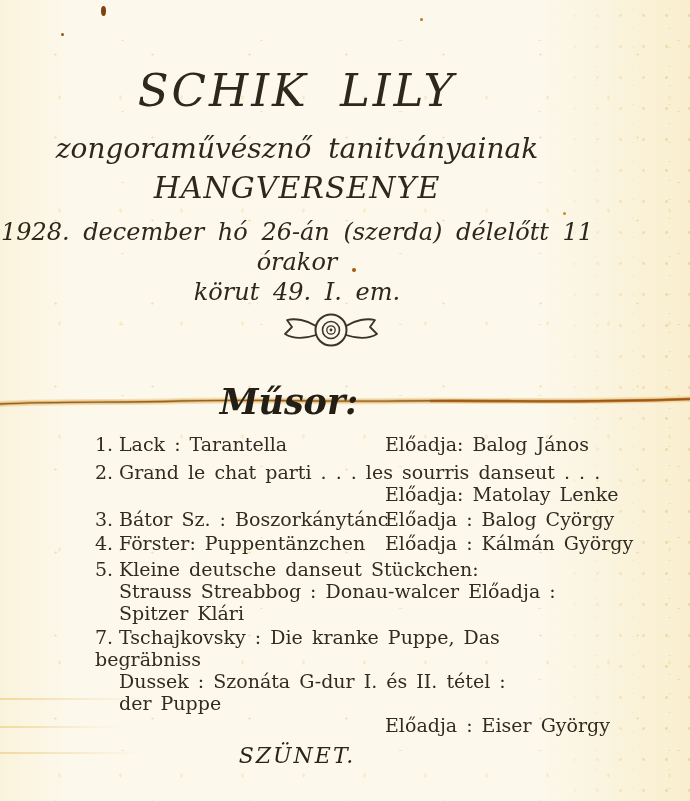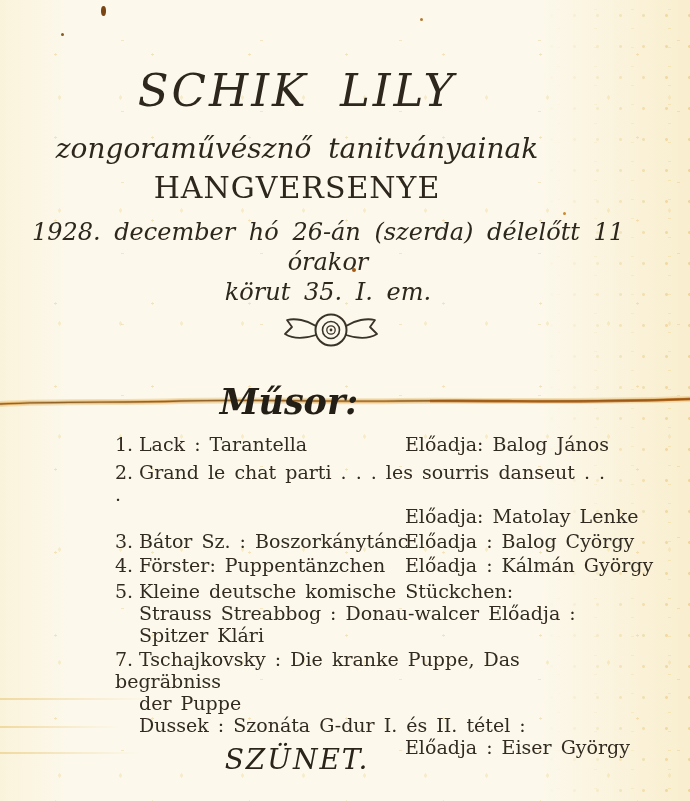--- a/index.html
+++ b/index.html
@@ -25,34 +25,34 @@
     background-image:
       radial-gradient(rgba(226,182,88,.45) 1px, transparent 1.5px),
       radial-gradient(rgba(238,206,118,.38) 1px, transparent 1.4px);
     background-size:23px 31px, 37px 19px;
     -webkit-mask-image:linear-gradient(to left,#000,transparent);
     mask-image:linear-gradient(to left,#000,transparent);
   }
   .center{position:absolute;left:0;width:594px;text-align:center;color:#2d271d;}
   .title{top:64px;font-size:45px;font-style:italic;letter-spacing:3px;word-spacing:14px;}
   .subtitle{top:132px;font-size:28px;font-style:italic;word-spacing:8px;}
-  .event{top:170px;font-size:30px;letter-spacing:1px;}
-  .dates{top:217px;font-size:24px;font-style:italic;line-height:30px;word-spacing:6px;padding-left:31px;}
+  .event{top:170px;font-size:30px;font-style:italic;letter-spacing:1px;}
+  .dates{top:217px;font-size:24px;font-style:italic;line-height:30px;word-spacing:6px;}
   .ornament{position:absolute;top:310px;left:0;width:690px;text-align:center;transform:translateX(-14px);}
   .crease{position:absolute;top:388px;left:0;width:690px;height:28px;}
   .musor{top:381px;font-size:35px;font-style:italic;font-weight:bold;transform:translateX(-8px);color:#241f16;}
   .program{position:absolute;top:433px;left:95px;width:512px;font-size:19px;line-height:22px;color:#322b21;word-spacing:3px;}
-  .row{position:relative;margin-left:20px;}
+  .row{position:relative;}
   .num{display:inline-block;width:24px;}
   .cont{padding-left:24px;}
   .perf{position:absolute;left:290px;top:0;white-space:nowrap;}
   .perf-line{position:relative;height:22px;}
   .perf-name{}
   .mb2{margin-bottom:2px;}.mb3{margin-bottom:3px;}.mb4{margin-bottom:4px;}.mb6{margin-bottom:6px;}
-  .szunet{top:743px;font-size:28px;font-style:italic;letter-spacing:2px;color:#2a241b;}
+  .szunet{top:743px;font-size:22px;font-style:italic;letter-spacing:2px;color:#2a241b;}
   .speck{position:absolute;border-radius:50%;}
   .streak{position:absolute;left:0;height:2px;background:linear-gradient(90deg,rgba(233,196,110,.55),rgba(233,196,110,0));}
 </style>
 </head>
 <body>
 
 <div class="paper"></div>
 <div class="speckle-right"></div>
 
 <div class="speck" style="left:101px;top:6px;width:5px;height:10px;background:#7a4413;"></div>
@@ -62,21 +62,21 @@
 <div class="speck" style="left:352px;top:268px;width:4px;height:4px;background:#a5590f;"></div>
 <div class="streak" style="top:698px;width:150px;"></div>
 <div class="streak" style="top:726px;width:120px;"></div>
 <div class="streak" style="top:752px;width:140px;"></div>
 
 <div class="center title">SCHIK LILY</div>
 <div class="center subtitle">zongoraművésznő tanitványainak</div>
 <div class="center event">HANGVERSENYE</div>
 <div class="center dates">
   <div>1928. december hó 26-án (szerda) délelőtt 11 órakor</div>
-  <div>körut 35. I. em.</div>
+  <div>körut 49. I. em.</div>
 </div>
 
 <div class="ornament">
   <svg width="110" height="40" viewBox="-55 -20 110 40">
     <g stroke="#3a332a" fill="#fcf8eb" stroke-width="1.8" stroke-linejoin="round">
       <path d="M-15,-4 C-24,-10 -36,-12 -44,-10 L-39,-3 L-46,4 C-38,9 -27,9 -15,5 Z"></path>
       <path d="M15,-4 C24,-10 36,-12 44,-10 L39,-3 L46,4 C38,9 27,9 15,5 Z"></path>
       <circle cx="0" cy="0" r="15.5" stroke-width="2"></circle>
       <circle cx="0" cy="0" r="8.5" stroke-width="1.6" fill="none"></circle>
       <circle cx="0" cy="0" r="4.2" stroke-width="1.3" fill="none"></circle>
@@ -114,31 +114,31 @@
     <span class="num">3.</span><span>Bátor Sz. : Boszorkánytánc</span>
     <span class="perf"><span>Előadja :</span> <span class="perf-name">Balog Cyörgy</span></span>
   </div>
 
   <div class="row mb4">
     <span class="num">4.</span><span>Förster: Puppentänzchen</span>
     <span class="perf"><span>Előadja :</span> <span class="perf-name">Kálmán György</span></span>
   </div>
 
   <div class="row">
-    <div><span class="num">5.</span><span>Kleine deutsche komische Stückchen:</span></div>
+    <div><span class="num">5.</span><span>Kleine deutsche danseut Stückchen:</span></div>
   </div>
 
   <div class="row mb2">
     <div class="cont"><span>Strauss Streabbog : Donau-walcer</span> <span>Előadja :</span> <span class="perf-name">Spitzer Klári</span></div>
   </div>
 
   <div class="row">
     <div><span class="num">7.</span><span>Tschajkovsky : Die kranke Puppe, Das begräbniss</span></div>
+    <div class="cont">Dussek : Szonáta G-dur I. és II. tétel :</div>
     <div class="cont">der Puppe</div>
-    <div class="cont">Dussek : Szonáta G-dur I. és II. tétel :</div>
     <div class="perf-line">
         <span class="perf"><span>Előadja :</span> <span class="perf-name">Eiser György</span></span>
       </div>
   </div>
 
 </div>
 
 <div class="center szunet">SZÜNET.</div>
 
 </body></html>

